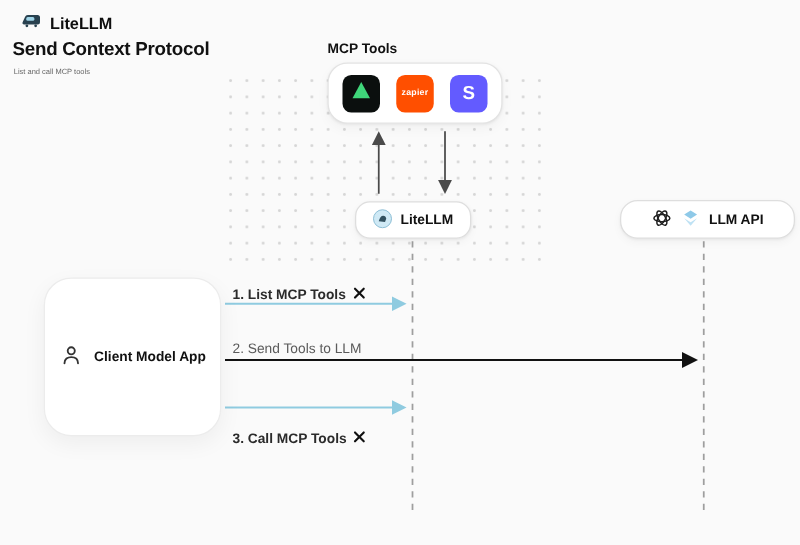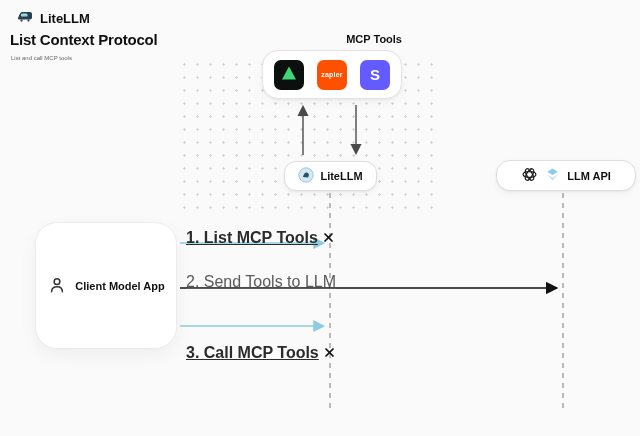--- a/index.html
+++ b/index.html
@@ -32,21 +32,21 @@
     z-index: 3;
   }
   .subtitle {
     position: absolute; left: 11px; top: 55px;
     font-size: 6px; color: #666;
     z-index: 3;
   }
   
   .mcp-label {
     position: absolute; left: 262px; top: 33px; width: 140px;
-    text-align: right; font-size: 11px; font-weight: 600;
+    text-align: left; font-size: 11px; font-weight: 600;
     z-index: 3;
   }
   .mcp-box {
     position: absolute; left: 262px; top: 50px; width: 140px; height: 49px;
     background: #fff; border: 1px solid #e3e3e3; border-radius: 16px;
     display: flex; align-items: center; justify-content: center; gap: 13px;
     box-shadow: 0 1px 2px rgba(0,0,0,.05), 0 4px 10px rgba(0,0,0,.04);
     z-index: 2;
   }
   .tile {
@@ -71,23 +71,22 @@
   .node-client  {
     left: 35px; top: 222px; width: 142px; height: 127px;
     border-radius: 22px; border-color: #ececec; gap: 8px;
     box-shadow: 0 6px 18px rgba(0,0,0,.05);
     font-weight: 600;
   }
   
   .step-label {
     position: absolute;
     display: flex; align-items: center; gap: 5px;
-    font-size: 16px; font-weight: 600; color: #2b2b2b;
-    z-index: 3;
-    text-decoration: underline;
+    font-size: 11px; font-weight: 600; color: #2b2b2b;
+    z-index: 3;
   }
   .step-1 { left: 186px; top: 229px; }
   .step-2 { left: 186px; top: 273px; color: #5b5b5b; font-weight: 500; }
   .step-3 { left: 186px; top: 312px; margin-top: 32px; }
   .connectors {
     position: absolute; left: 0; top: 0;
     z-index: 1; pointer-events: none;
   }
 </style>
 </head>
@@ -124,21 +123,21 @@
     <svg width="18" height="18" viewBox="0 0 18 18">
       <path d="M2 11 L4 6.5 Q4.6 5 6.2 5 L14 5 Q16 5 16 7 L16 10.5 Q16 12.5 14 12.5 L3.2 12.5 Q1.6 12.5 2 11 Z" fill="#28414f"></path>
       <rect x="5" y="6.6" width="6.5" height="3" rx="1.2" fill="#9fd4e8"></rect>
       <circle cx="5.5" cy="13.6" r="1.1" fill="#28414f"></circle>
       <circle cx="12.5" cy="13.6" r="1.1" fill="#28414f"></circle>
     </svg>
   </span>
   <span class="logo-text">LiteLLM</span>
 </div>
 
-<div class="title">List Context Protocol</div>
+<div class="title">Send Context Protocol</div>
 <div class="subtitle">List and call MCP tools</div>
 
 <div class="mcp-label">MCP Tools</div>
 <div class="mcp-box">
   <div class="tile tile-black">
     <span>
       <svg width="18" height="18" viewBox="0 0 18 18">
         <path d="M9 2.5 L16 15.5 L2 15.5 Z" fill="#3fd67a"></path>
       </svg>
     </span>

